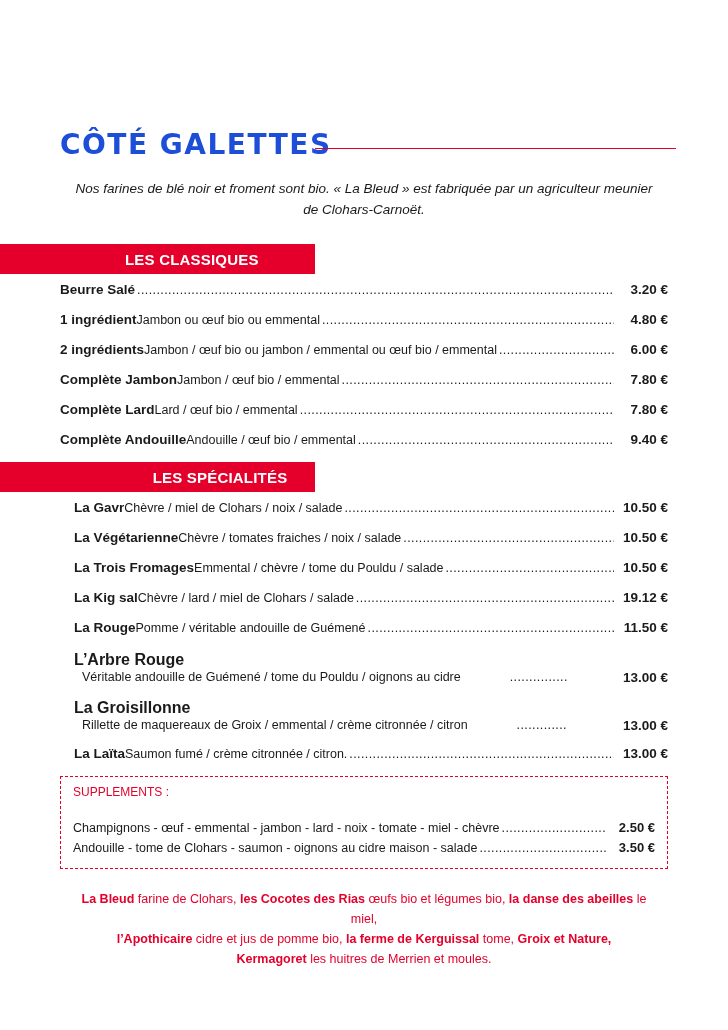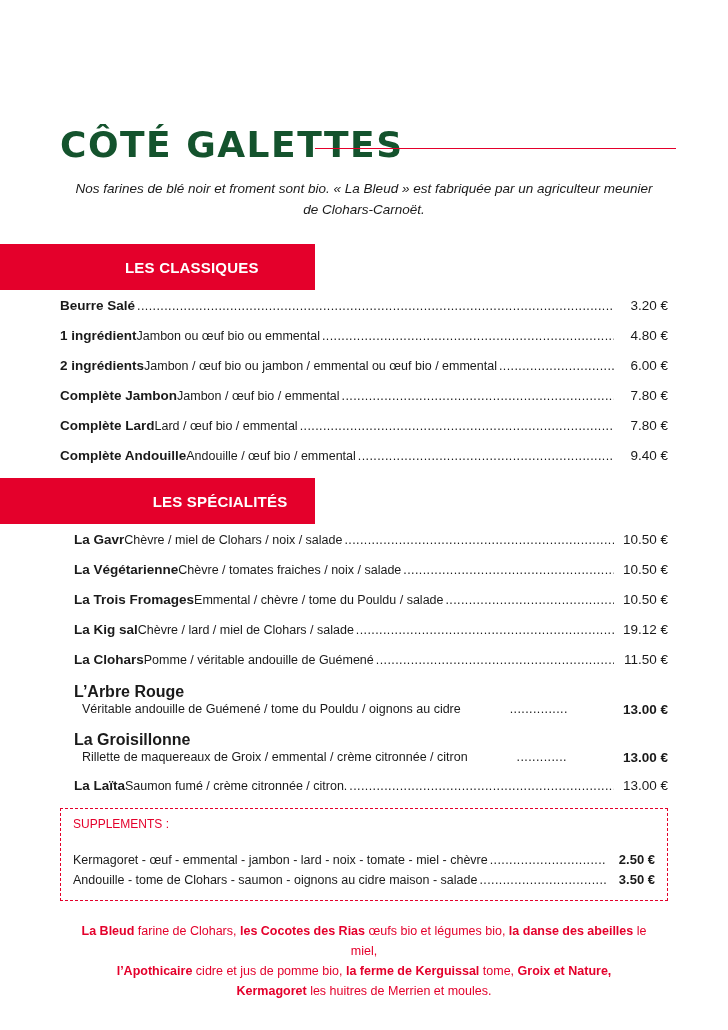--- a/index.html
+++ b/index.html
@@ -24,24 +24,24 @@
   }
 
   
   .title-row {
     position: relative;
     margin-top: 130px;
     height: 34px;
   }
   .main-title {
     font-family: "DejaVu Sans", sans-serif;
-    font-size: 36px;
+    font-size: 28px;
     font-weight: bold;
     letter-spacing: 1.5px;
-    color: #14532d;
+    color: #1d4ed8;
     display: inline-block;
     line-height: 30px;
     white-space: nowrap;
   }
   .title-rule {
     position: absolute;
     left: 255px;
     right: -8px;
     top: 18px;
     border-top: 1.6px solid #e4002b;
@@ -56,21 +56,21 @@
     line-height: 21px;
     color: #1a1a1a;
     padding: 0 8px;
   }
 
   
   .banner {
     position: relative;
     margin-left: -60px;
     width: 315px;
-    height: 46px;
+    height: 30px;
     background: #e4002b;
     display: flex;
     align-items: center;
   }
   .banner-label {
     color: #ffffff;
     font-size: 15px;
     font-weight: bold;
     font-family: "Liberation Sans", sans-serif;
     padding-left: 125px;
@@ -109,21 +109,21 @@
     overflow: hidden;
     white-space: nowrap;
     font-size: 12.5px;
     letter-spacing: 0.4px;
     color: #1a1a1a;
     margin: 0 2px;
   }
   .item .price {
     flex: 0 0 auto;
     font-size: 13.5px;
-    font-weight: normal;
+    font-weight: bold;
     text-align: right;
     min-width: 52px;
   }
 
   
   .item-block {
     margin-bottom: 12px;
     padding-left: 14px;
   }
   .item-block .blockname {
@@ -290,21 +290,21 @@
       <span class="dots">.................................................................................................................................</span>
       <span class="price">10.50 €</span>
     </div>
     <div class="item">
       <span class="name">La Kig sal</span>
       <span class="desc">Chèvre / lard / miel de Clohars / salade</span>
       <span class="dots">.................................................................................................................................</span>
       <span class="price">19.12 €</span>
     </div>
     <div class="item">
-      <span class="name">La Clohars</span>
+      <span class="name">La Rouge</span>
       <span class="desc">Pomme / véritable andouille de Guémené</span>
       <span class="dots">.................................................................................................................................</span>
       <span class="price">11.50 €</span>
     </div>
 
     <div class="item-block">
       <div class="blockname">L’Arbre Rouge</div>
       <div class="blockline">
         <span class="desc">Véritable andouille de Guémené / tome du Pouldu / oignons au cidre</span>
         <span class="dots">.................................................................................................................................</span>
@@ -325,21 +325,21 @@
       <span class="name">La Laïta</span>
       <span class="desc">Saumon fumé / crème citronnée / citron.</span>
       <span class="dots">.................................................................................................................................</span>
       <span class="price">13.00 €</span>
     </div>
   </div>
 
   <div class="supplements">
     <div class="supp-title">SUPPLEMENTS :</div>
     <div class="supp-row">
-      <span class="desc">Kermagoret - œuf - emmental - jambon - lard - noix - tomate - miel - chèvre</span>
+      <span class="desc">Champignons - œuf - emmental - jambon - lard - noix - tomate - miel - chèvre</span>
       <span class="dots">.................................................................................................................................</span>
       <span class="price">2.50 €</span>
     </div>
     <div class="supp-row">
       <span class="desc">Andouille - tome de Clohars - saumon - oignons au cidre maison - salade</span>
       <span class="dots">.................................................................................................................................</span>
       <span class="price">3.50 €</span>
     </div>
   </div>
 

